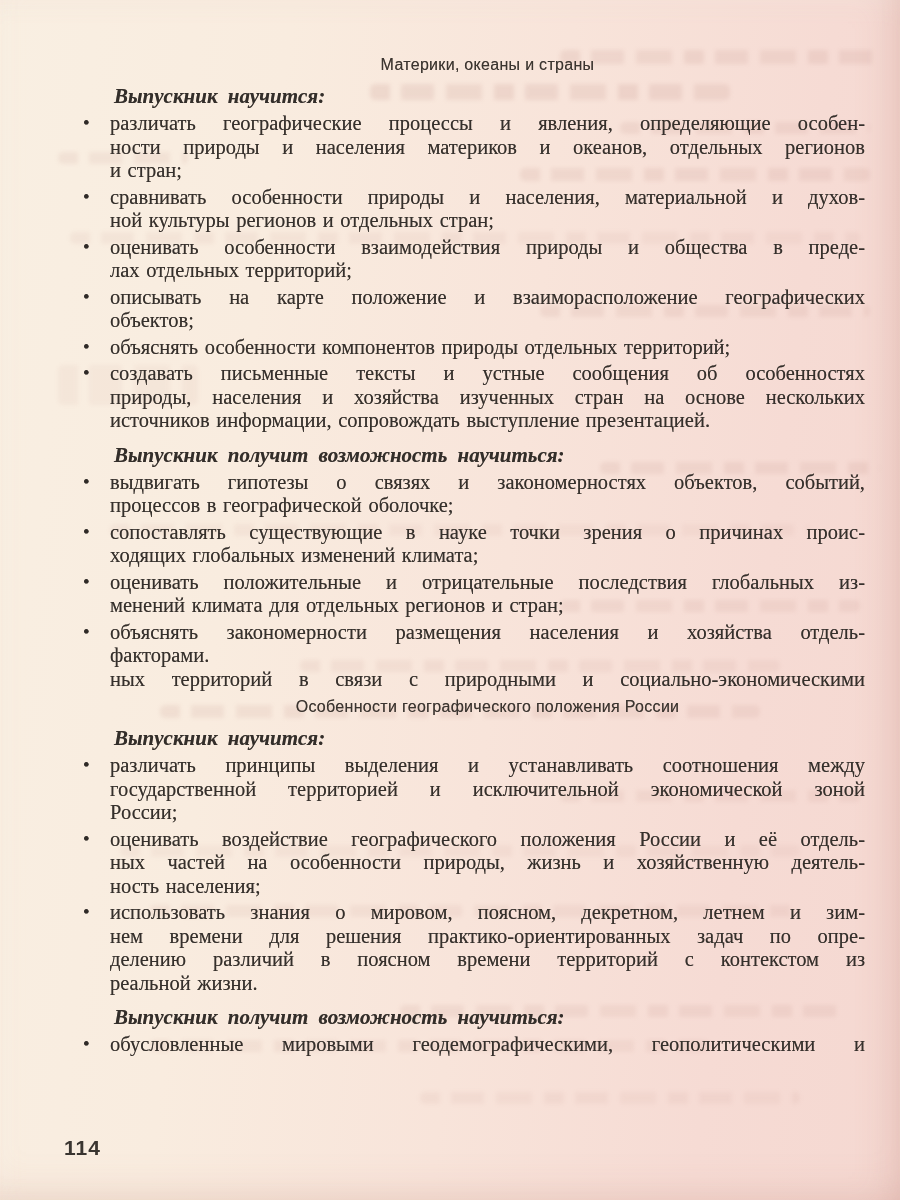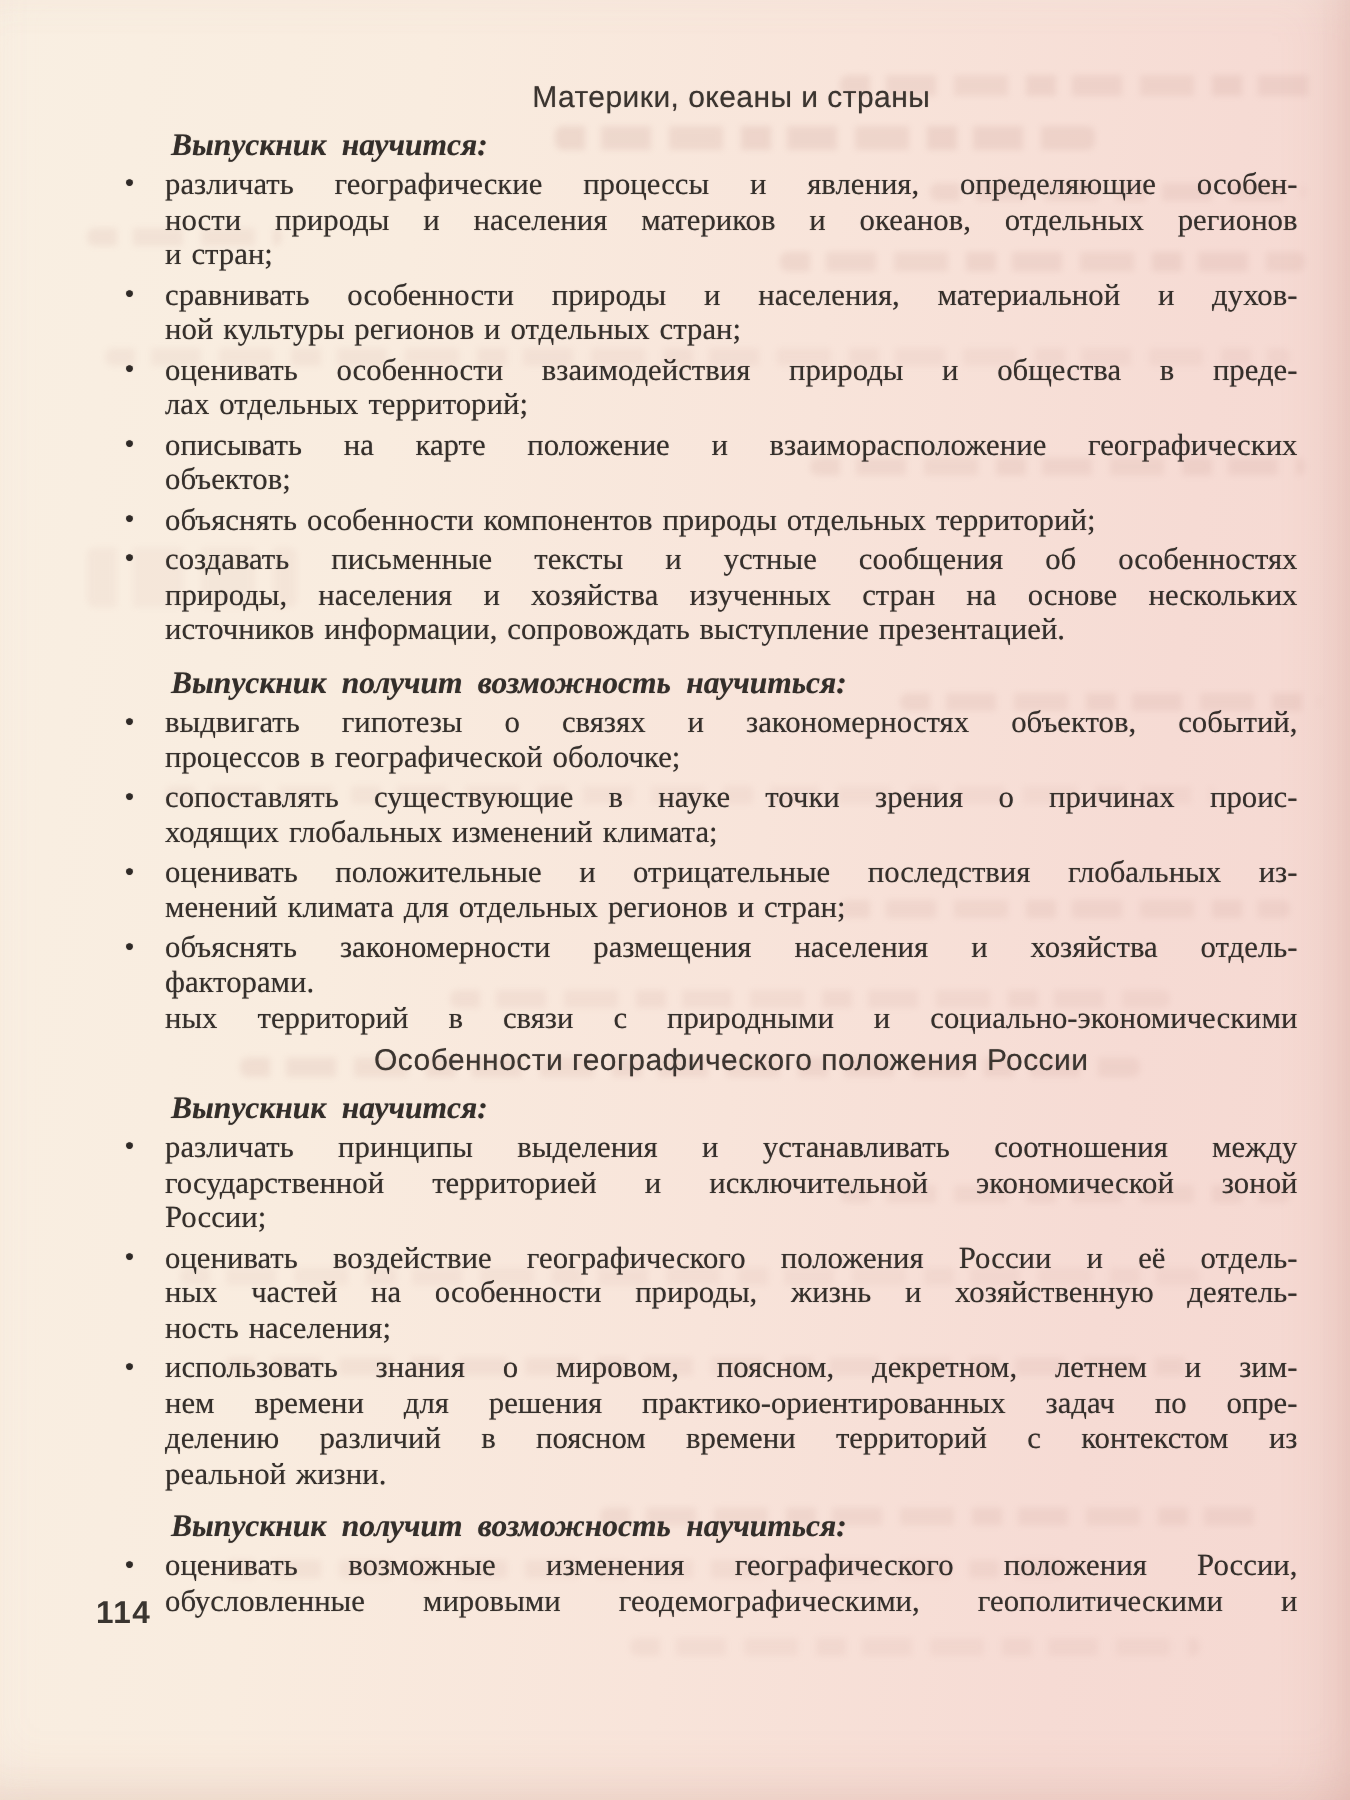--- a/index.html
+++ b/index.html
@@ -34,21 +34,21 @@
     opacity: .30;
   }
   .content {
     position: absolute; left: 0; top: 0; right: 0; z-index: 2;
     padding: 52px 35px 0 110px;
     text-shadow: 0 0 .6px rgba(56,46,40,.55);
   }
   .sec-title {
     font-family: "Liberation Sans", sans-serif;
     font-weight: normal;
-    font-size: 20px; line-height: 26px;
+    font-size: 16px; line-height: 26px;
     letter-spacing: .3px;
     text-align: center;
     color: #3b3530;
     margin: 0 0 6px 0;
   }
   .sec + .sec { margin-top: 3px; }
   .group-heading {
     font-size: 21px; line-height: 24px;
     font-style: italic; font-weight: bold;
     word-spacing: 5px;
@@ -61,21 +61,21 @@
     position: absolute; left: -27px; top: -1px;
     font-size: 19px; line-height: 23.5px; color: #2f2a27;
   }
   .ln {
     font-size: 20.5px; line-height: 23.5px;
     word-spacing: 1.5px;
     text-align: justify; text-align-last: justify;
   }
   .ln-last { text-align-last: left; }
   .pagenum {
-    position: absolute; left: 64px; top: 1064px; z-index: 2;
+    position: absolute; left: 64px; top: 1136px; z-index: 2;
     font-family: "Liberation Sans", sans-serif;
     font-weight: bold; font-size: 21px; color: #3a3530;
     letter-spacing: 1px;
   }
 </style>
 </head>
 <body>
 
 <div class="page">
 
@@ -205,21 +205,20 @@
               <div class="ln">использовать знания о мировом, поясном, декретном, летнем и зим-</div>
               <div class="ln">нем времени для решения практико-ориентированных задач по опре-</div>
               <div class="ln">делению различий в поясном времени территорий с контекстом из</div>
               <div class="ln ln-last">реальной жизни.</div>
             </div>
           </div>
           <h2 class="group-heading">Выпускник получит возможность научиться:</h2>
           <div class="bullet">
             <span class="dot">•</span>
             <div class="btext">
-              <div class="ln">оценивать возможные изменения географического положения России,</div>
               <div class="ln">обусловленные мировыми геодемографическими, геополитическими и</div>
             </div>
           </div>
         </section>
       </div>
   </main>
 
   <div class="pagenum">114</div>
 
   <div class="vignette"></div>

